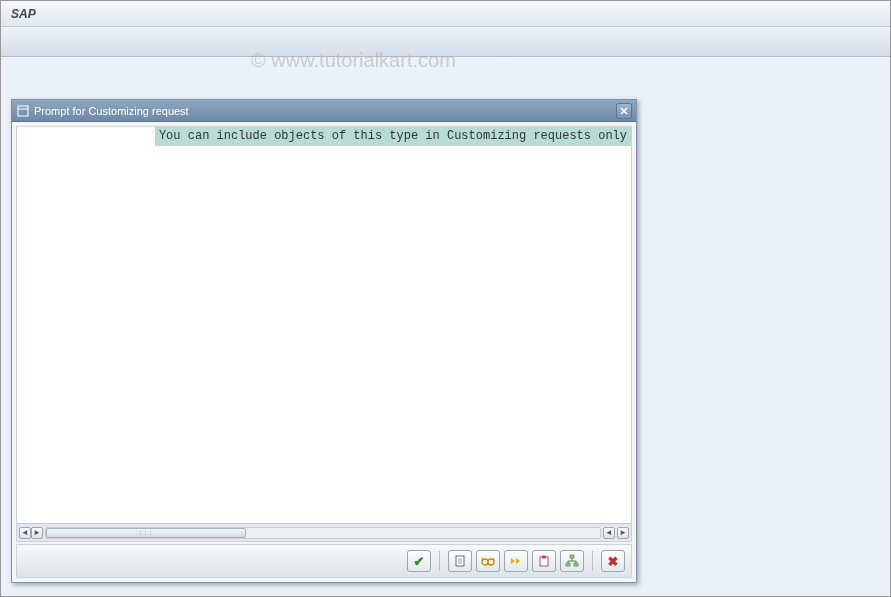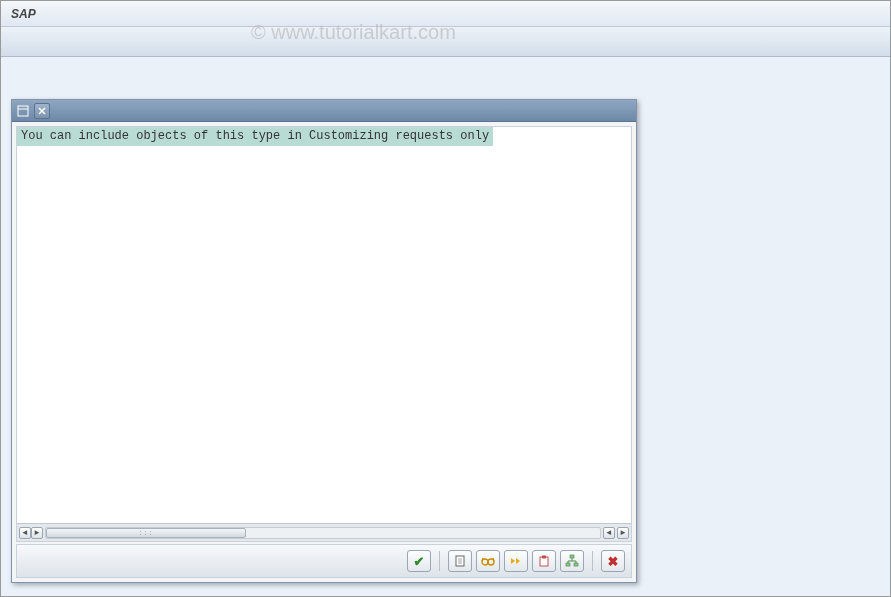--- a/index.html
+++ b/index.html
@@ -33,21 +33,21 @@
       border-bottom: 1px solid #b0bac6;
     }
     .main-area {
       background: #eaf1f8;
       height: calc(100% - 56px);
       position: relative;
       padding: 10px;
     }
     .watermark {
       position: absolute;
-      top: 20px;
+      top: 48px;
       left: 250px;
       font-size: 20px;
       color: rgba(180,180,180,0.6);
       font-family: Arial, sans-serif;
       pointer-events: none;
       z-index: 50;
     }
     .dialog {
       position: absolute;
       left: 10px;
@@ -98,20 +98,21 @@
       margin: 4px;
       margin-bottom: 0;
       font-family: "Courier New", monospace;
       font-size: 12px;
       color: #333;
       position: relative;
       overflow: hidden;
       border: 1px solid #c9d2db;
       display: flex;
       flex-direction: column;
+      text-align: right;
     }
     .msg-highlight {
       background: #b8dcd4;
       padding: 3px 4px;
       display: inline;
       line-height: 18px;
     }
     .msg-block {
       padding: 0;
       line-height: 18px;
@@ -225,20 +226,21 @@
 <div class="watermark">© www.tutorialkart.com</div>
 
 <div class="dialog">
   <div class="dialog-titlebar">
     <span class="tb-icon">
       <svg width="12" height="12" viewBox="0 0 12 12">
         <rect x="1" y="1" width="10" height="10" fill="none" stroke="#fff" stroke-width="1"></rect>
         <line x1="1" y1="4" x2="11" y2="4" stroke="#fff" stroke-width="1"></line>
       </svg>
     </span>
+    <span class="tb-title">Prompt for Customizing request</span>
     <span class="tb-close">
       <svg width="10" height="10" viewBox="0 0 10 10">
         <line x1="2" y1="2" x2="8" y2="8" stroke="#fff" stroke-width="1.5"></line>
         <line x1="8" y1="2" x2="2" y2="8" stroke="#fff" stroke-width="1.5"></line>
       </svg>
     </span>
   </div>
 
   <div class="dialog-body">
     <div class="body-content">

